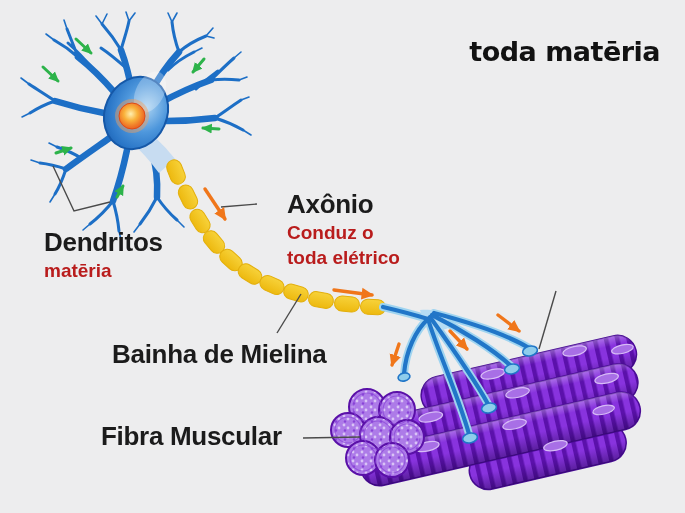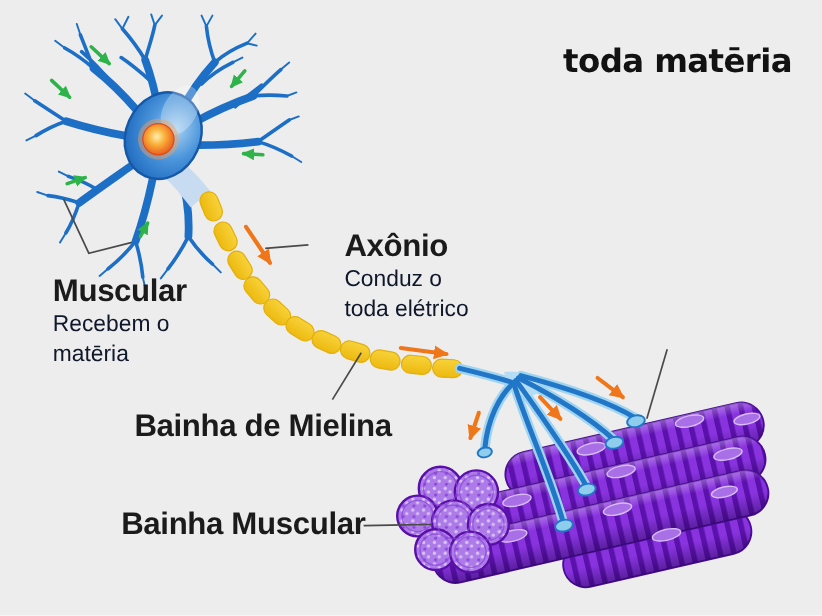--- a/index.html
+++ b/index.html
@@ -6,21 +6,21 @@
   .stage{
     position:relative;
     width:685px;height:513px;
     background:#EDEDEE;
     overflow:hidden;
     font-family:"Liberation Sans", sans-serif;
   }
   .stage svg{position:absolute;left:0;top:0;}
   .label{position:absolute;color:#1B1B1B;}
   .label .h{font-size:26px;font-weight:700;line-height:32px;letter-spacing:-0.3px;}
-  .label .d{font-size:19px;font-weight:400;line-height:25px;color:#0f172a;}
+  .label .d{font-size:19px;font-weight:700;line-height:25px;color:#b91c1c;}
   .logo{
     position:absolute;right:25px;top:36px;
     font-family:"DejaVu Sans", sans-serif;
     font-size:27px;font-weight:700;letter-spacing:-0.5px;color:#121212;
   }
 </style>
 </head>
 <body>
 
 <div class="stage">
@@ -216,33 +216,32 @@
     <line x1="334" y1="290" x2="372" y2="295" marker-end="url(#mo)"></line>
     <line x1="399" y1="344" x2="392" y2="365" marker-end="url(#mo)"></line>
     <line x1="450" y1="331" x2="467" y2="349" marker-end="url(#mo)"></line>
     <line x1="498" y1="315" x2="519" y2="331" marker-end="url(#mo)"></line>
   </g>
 </svg>
 
   <div class="logo">toda matēria</div>
 
   <div class="label" style="left:44px;top:226px;">
-    <div class="h">Muscular</div>
-    <div class="d">Recebem o</div>
+    <div class="h">Dendritos</div>
     <div class="d">matēria</div>
   </div>
 
   <div class="label" style="left:263px;top:188px;margin-left:24px;">
     <div class="h">Axônio</div>
     <div class="d">Conduz o</div>
     <div class="d">toda elétrico</div>
   </div>
 
   <div class="label" style="left:112px;top:338px;">
     <div class="h">Bainha de Mielina</div>
   </div>
 
 
   <div class="label" style="left:101px;top:420px;">
-    <div class="h">Bainha Muscular</div>
+    <div class="h">Fibra Muscular</div>
   </div>
 
 </div>
 
 </body></html>

